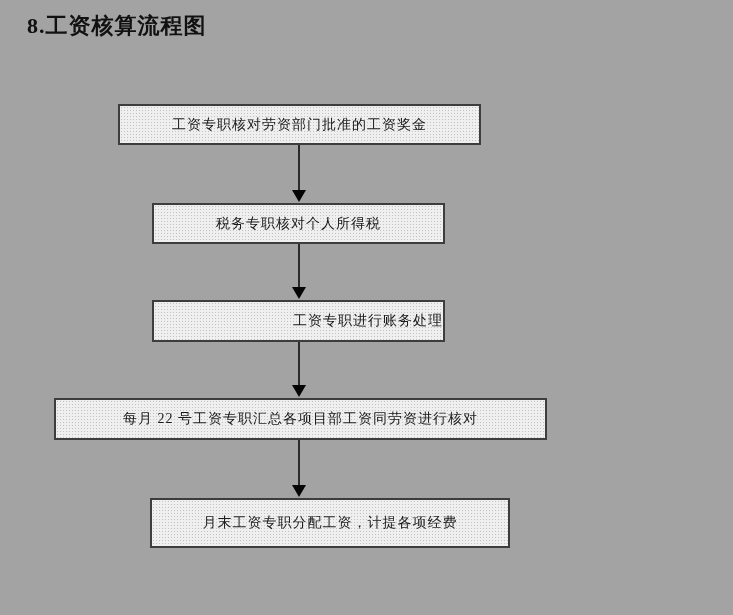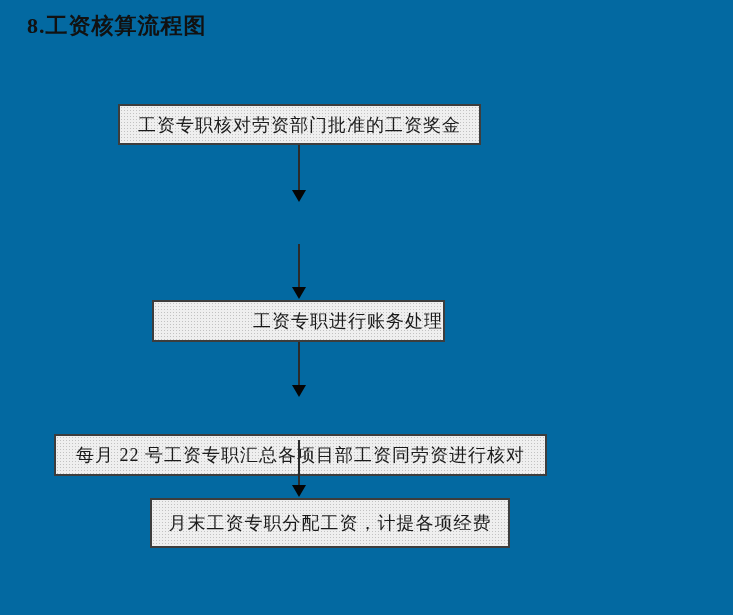--- a/index.html
+++ b/index.html
@@ -4,21 +4,21 @@
 <style>
   html, body {
     margin: 0;
     padding: 0;
     background: #ffffff;
   }
   .canvas {
     position: relative;
     width: 733px;
     height: 615px;
-    background: #0369a1;
+    background: #a3a3a3;
     overflow: hidden;
     font-family: "Liberation Serif", "DejaVu Serif", serif;
   }
   .title {
     position: absolute;
     left: 27px;
     top: 11px;
     margin: 0;
     font-size: 22px;
     font-weight: bold;
@@ -31,29 +31,29 @@
     position: absolute;
     box-sizing: border-box;
     border: 2px solid #3d3d3d;
     background-color: #efefef;
     background-image: radial-gradient(rgba(140,140,140,0.45) 0.9px, rgba(0,0,0,0) 0.9px);
     background-size: 3px 3px;
     display: flex;
     align-items: center;
     justify-content: center;
     text-align: center;
-    font-size: 18px;
+    font-size: 14px;
     color: #1a1a1a;
     letter-spacing: 1px;
     white-space: nowrap;
   }
   .node-1 { left: 118px; top: 104px; width: 363px; height: 41px; }
   .node-2 { left: 152px; top: 203px; width: 293px; height: 41px; }
   .node-3 { left: 152px; top: 300px; width: 293px; height: 42px; justify-content: flex-end; }
-  .node-4 { left: 54px;  top: 398px; width: 493px; height: 42px; margin-top: 36px; }
+  .node-4 { left: 54px;  top: 398px; width: 493px; height: 42px; }
   .node-5 { left: 119px; top: 498px; width: 360px; height: 50px; margin-left: 31px; }
 
   .arrow {
     position: absolute;
     left: 292px;
     width: 14px;
   }
   .arrow-1 { top: 145px; height: 57px; }
   .arrow-2 { top: 244px; height: 55px; }
   .arrow-3 { top: 342px; height: 55px; }
@@ -86,20 +86,23 @@
 
   <div class="node node-1">
     <span class="node-label">工资专职核对劳资部门批准的工资奖金</span>
   </div>
 
   <div class="arrow arrow-1">
     <span class="shaft"></span>
     <span class="head"></span>
   </div>
 
+  <div class="node node-2">
+    <span class="node-label">税务专职核对个人所得税</span>
+  </div>
 
   <div class="arrow arrow-2">
     <span class="shaft"></span>
     <span class="head"></span>
   </div>
 
   <div class="node node-3">
     <span class="node-label">工资专职进行账务处理</span>
   </div>
 

